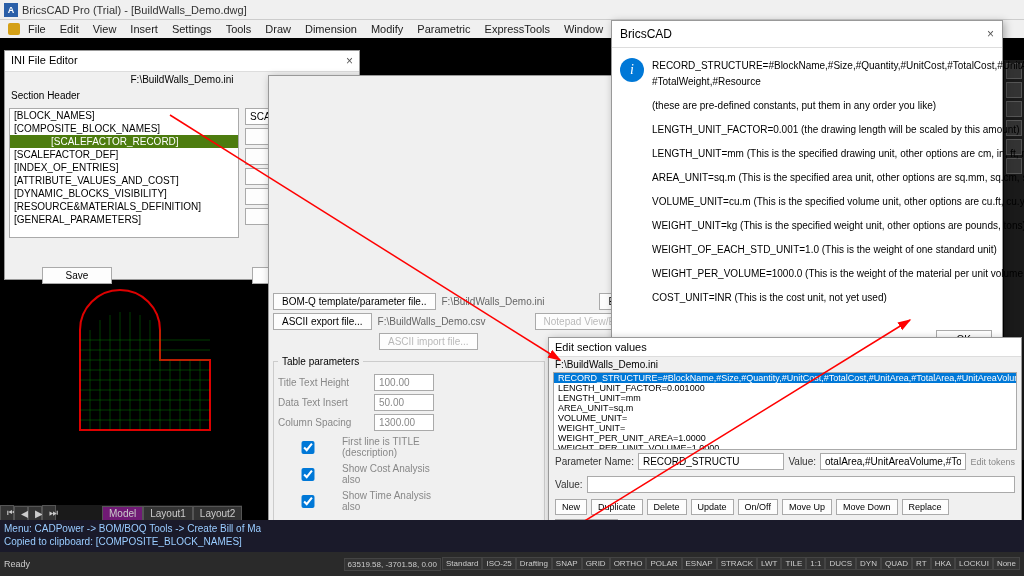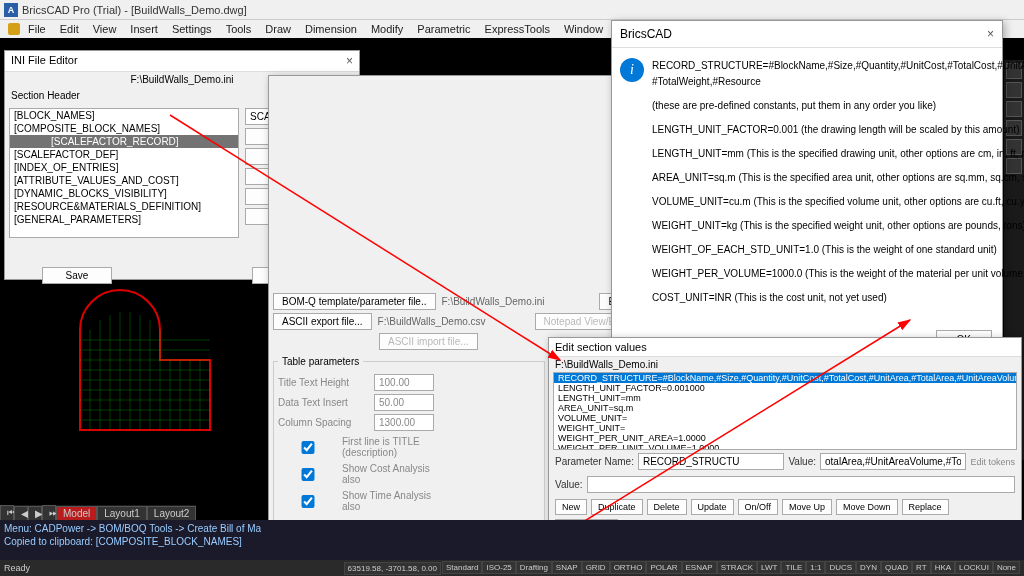--- a/index.html
+++ b/index.html
@@ -17,40 +17,40 @@
   
   .shape { position: absolute; left: 60px; top: 280px; width: 160px; height: 160px; }
   .shape svg { width: 100%; height: 100%; }
   
   .tabs-row { position: absolute; left: 0; bottom: 55px; height: 16px; background: #1a1a1a; display: flex; align-items: center; gap: 0; color: #ccc; font-size: 10px; }
   .tabs-row span { padding: 1px 6px; background: #333; border: 1px solid #555; }
   .tabs-row .arrow { width: 14px; text-align: center; }
   
   .cmd-area { position: absolute; left: 0; right: 0; bottom: 16px; height: 40px; background: #1a1a2a; color: #9cf; font-family: monospace; font-size: 10px; padding: 2px 4px; line-height: 13px; }
   
-  .statusbar { position: absolute; left: 0; right: 0; bottom: 0; height: 16px; background: #2a2a2a; color: #ccc; display: flex; align-items: center; font-size: 9px; padding: 0 4px; gap: 0; justify-content: space-between; }
+  .statusbar { position: absolute; left: 0; right: 0; bottom: 0; height: 24px; background: #2a2a2a; color: #ccc; display: flex; align-items: center; font-size: 9px; padding: 0 4px; gap: 0; justify-content: space-between; }
   .statusbar .seg { background: #333; padding: 1px 3px; border: 1px solid #444; font-size: 8px; }
   .statusbar .right { display: flex; gap: 1px; }
   
   
   .dlg { position: absolute; background: #f0f0f0; border: 1px solid #999; box-shadow: 2px 2px 8px rgba(0,0,0,0.3); font-size: 10px; }
   .dlg .dlg-title { background: #fff; padding: 3px 6px; font-size: 11px; border-bottom: 1px solid #ddd; display: flex; justify-content: space-between; }
   .dlg .close-x { cursor: pointer; font-size: 12px; color: #555; }
   .dlg input[type=text] { border: 1px solid #aaa; padding: 2px 4px; font-size: 10px; background: #fff; }
   .dlg button, .btn { background: #fdfdfd; border: 1px solid #aaa; padding: 2px 8px; font-size: 10px; cursor: pointer; border-radius: 0; }
   .dlg label { font-size: 10px; color: #333; }
   
   
   .ini-dlg { left: 4px; top: 50px; width: 356px; height: 230px; }
   .ini-dlg .hdr { padding: 3px 6px; font-size: 10px; }
   .ini-dlg .path { text-align: center; font-size: 10px; padding: 2px; }
   .ini-dlg .body { display: flex; padding: 4px; gap: 6px; }
   .ini-dlg .list { flex: 1; background: #fff; border: 1px solid #aaa; height: 130px; overflow: auto; }
   .ini-dlg .list div { padding: 1px 4px; font-size: 10px; }
-  .ini-dlg .list .sel { background: #737373; color: #fff; padding-left: 41px; }
+  .ini-dlg .list .sel { background: #4d7c0f; color: #fff; padding-left: 41px; }
   .ini-dlg .side { width: 110px; display: flex; flex-direction: column; gap: 3px; }
   .ini-dlg .side input { width: 100%; }
   .ini-dlg .side button { width: 100%; }
   .ini-dlg .delim { display: flex; align-items: center; gap: 4px; padding: 2px 6px; justify-content: flex-end; }
   .ini-dlg .delim input { width: 24px; }
   .ini-dlg .foot { display: flex; justify-content: center; gap: 140px; padding: 4px; }
   .ini-dlg .foot button { width: 70px; }
   
   
   .mid-dlg { left: 268px; top: 75px; width: 380px; height: 470px; }
@@ -384,21 +384,21 @@
     </defs>
   <line x1="170" y1="115" x2="560" y2="360" stroke="red" stroke-width="1.5" marker-end="url(#ah)"></line>
   <line x1="570" y1="530" x2="910" y2="320" stroke="red" stroke-width="1.5" marker-end="url(#ah)"></line>
 </svg>
 
 <div class="tabs-row">
   <span class="arrow">⏮</span>
   <span class="arrow">◀</span>
   <span class="arrow">▶</span>
   <span class="arrow">⏭</span>
-  <span style="background:#b91c1c;">Model</span>
+  <span style="background:#701a75;margin-left:46px;">Model</span>
   <span>Layout1</span>
   <span>Layout2</span>
 </div>
 
 <div class="cmd-area">
   <div>Menu: CADPower -&gt; BOM/BOQ Tools -&gt; Create Bill of Ma</div>
   <div>Copied to clipboard: [COMPOSITE_BLOCK_NAMES]</div>
 </div>
 
 <div class="statusbar">

